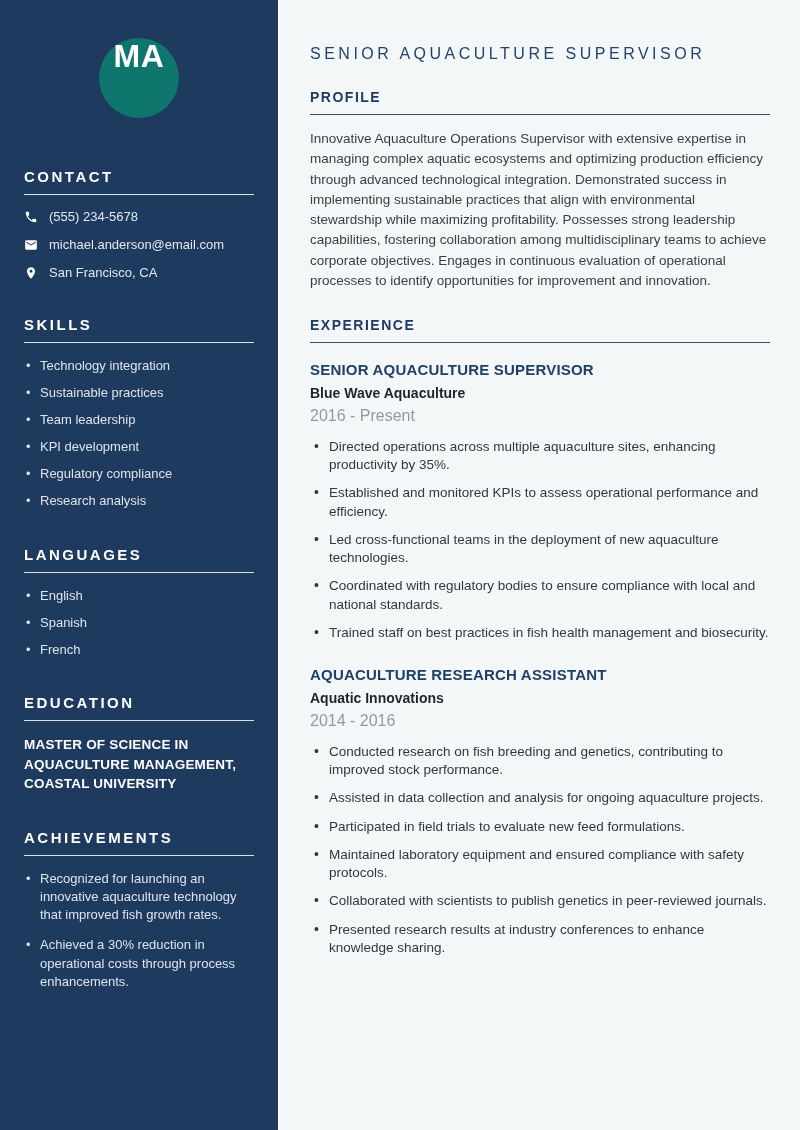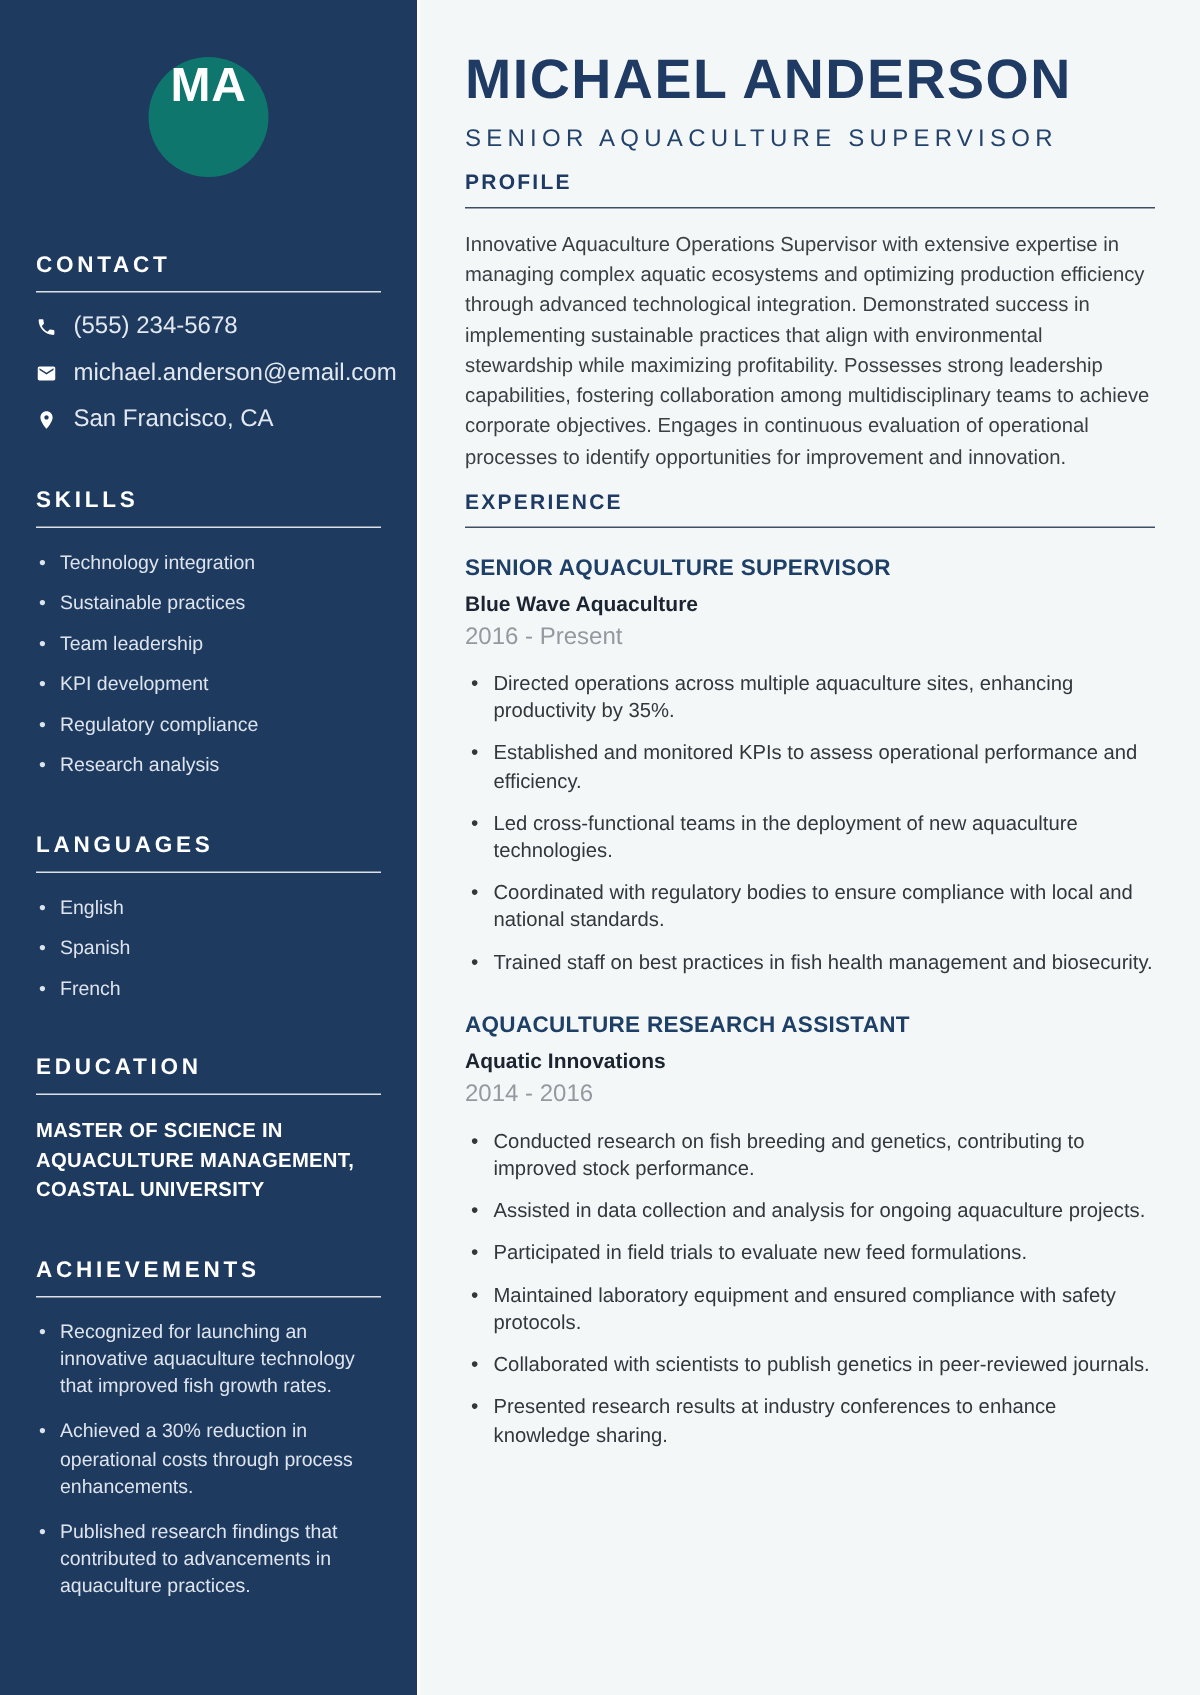--- a/index.html
+++ b/index.html
@@ -35,21 +35,21 @@
   }
   .side-section { margin-bottom: 36px; }
   .side-title {
     color: #ffffff; font-weight: bold; font-size: 15px; letter-spacing: 2.5px;
     padding-bottom: 9px;
     border-bottom: 1px solid rgba(255,255,255,0.85);
     margin-bottom: 14px;
   }
   .contact-row { display: flex; align-items: center; gap: 11px; margin-bottom: 13px; }
   .contact-row svg { width: 14px; height: 14px; flex: 0 0 14px; fill: #ffffff; }
-  .contact-text { font-size: 16px; color: #e2e8f0; }
+  .contact-text { font-size: 13px; color: #e2e8f0; }
 
   .side-list { list-style: none; }
   .side-list li {
     position: relative;
     padding-left: 16px;
     font-size: 13px;
     color: #dde4ed;
     margin-bottom: 9.5px;
     line-height: 1.35;
   }
@@ -72,21 +72,21 @@
     background: #f4f7f8;
   }
   .name {
     color: #1f3b63; font-weight: bold; font-size: 37px;
     letter-spacing: 1px; line-height: 1.05;
   }
   .job-subtitle {
     color: #24436b; font-size: 16px; letter-spacing: 3.5px;
     margin-top: 11px; font-weight: normal;
   }
-  .main-section { margin-top: 11px; }
+  .main-section { margin-top: 26px; }
   .main-title {
     color: #1f3b63; font-weight: bold; font-size: 14px; letter-spacing: 1.5px;
     padding-bottom: 9px;
     border-bottom: 1px solid #3e4f63;
   }
   .profile-text {
     margin-top: 14px;
     font-size: 13.5px; color: #3b3e42; line-height: 1.5;
   }
 
@@ -170,29 +170,27 @@
     <section class="side-section">
       <div class="side-title">EDUCATION</div>
       <div class="degree">MASTER OF SCIENCE IN AQUACULTURE MANAGEMENT, COASTAL UNIVERSITY</div>
     </section>
 
     <section class="side-section">
       <div class="side-title">ACHIEVEMENTS</div>
       <ul class="side-list loose">
         <li>Recognized for launching an innovative aquaculture technology that improved fish growth rates.</li>
         <li>Achieved a 30% reduction in operational costs through process enhancements.</li>
-        <li>Published research findings that contributed to advancements in aquaculture practices.</li>
       </ul>
     </section>
 
   </aside>
 
   <main class="main">
 
-    <h1 class="name">MICHAEL ANDERSON</h1>
     <div class="job-subtitle">SENIOR AQUACULTURE SUPERVISOR</div>
 
     <section class="main-section">
       <div class="main-title">PROFILE</div>
       <p class="profile-text">Innovative Aquaculture Operations Supervisor with extensive expertise in managing complex aquatic ecosystems and optimizing production efficiency through advanced technological integration. Demonstrated success in implementing sustainable practices that align with environmental stewardship while maximizing profitability. Possesses strong leadership capabilities, fostering collaboration among multidisciplinary teams to achieve corporate objectives. Engages in continuous evaluation of operational processes to identify opportunities for improvement and innovation.</p>
     </section>
 
     <section class="main-section">
       <div class="main-title">EXPERIENCE</div>
 

